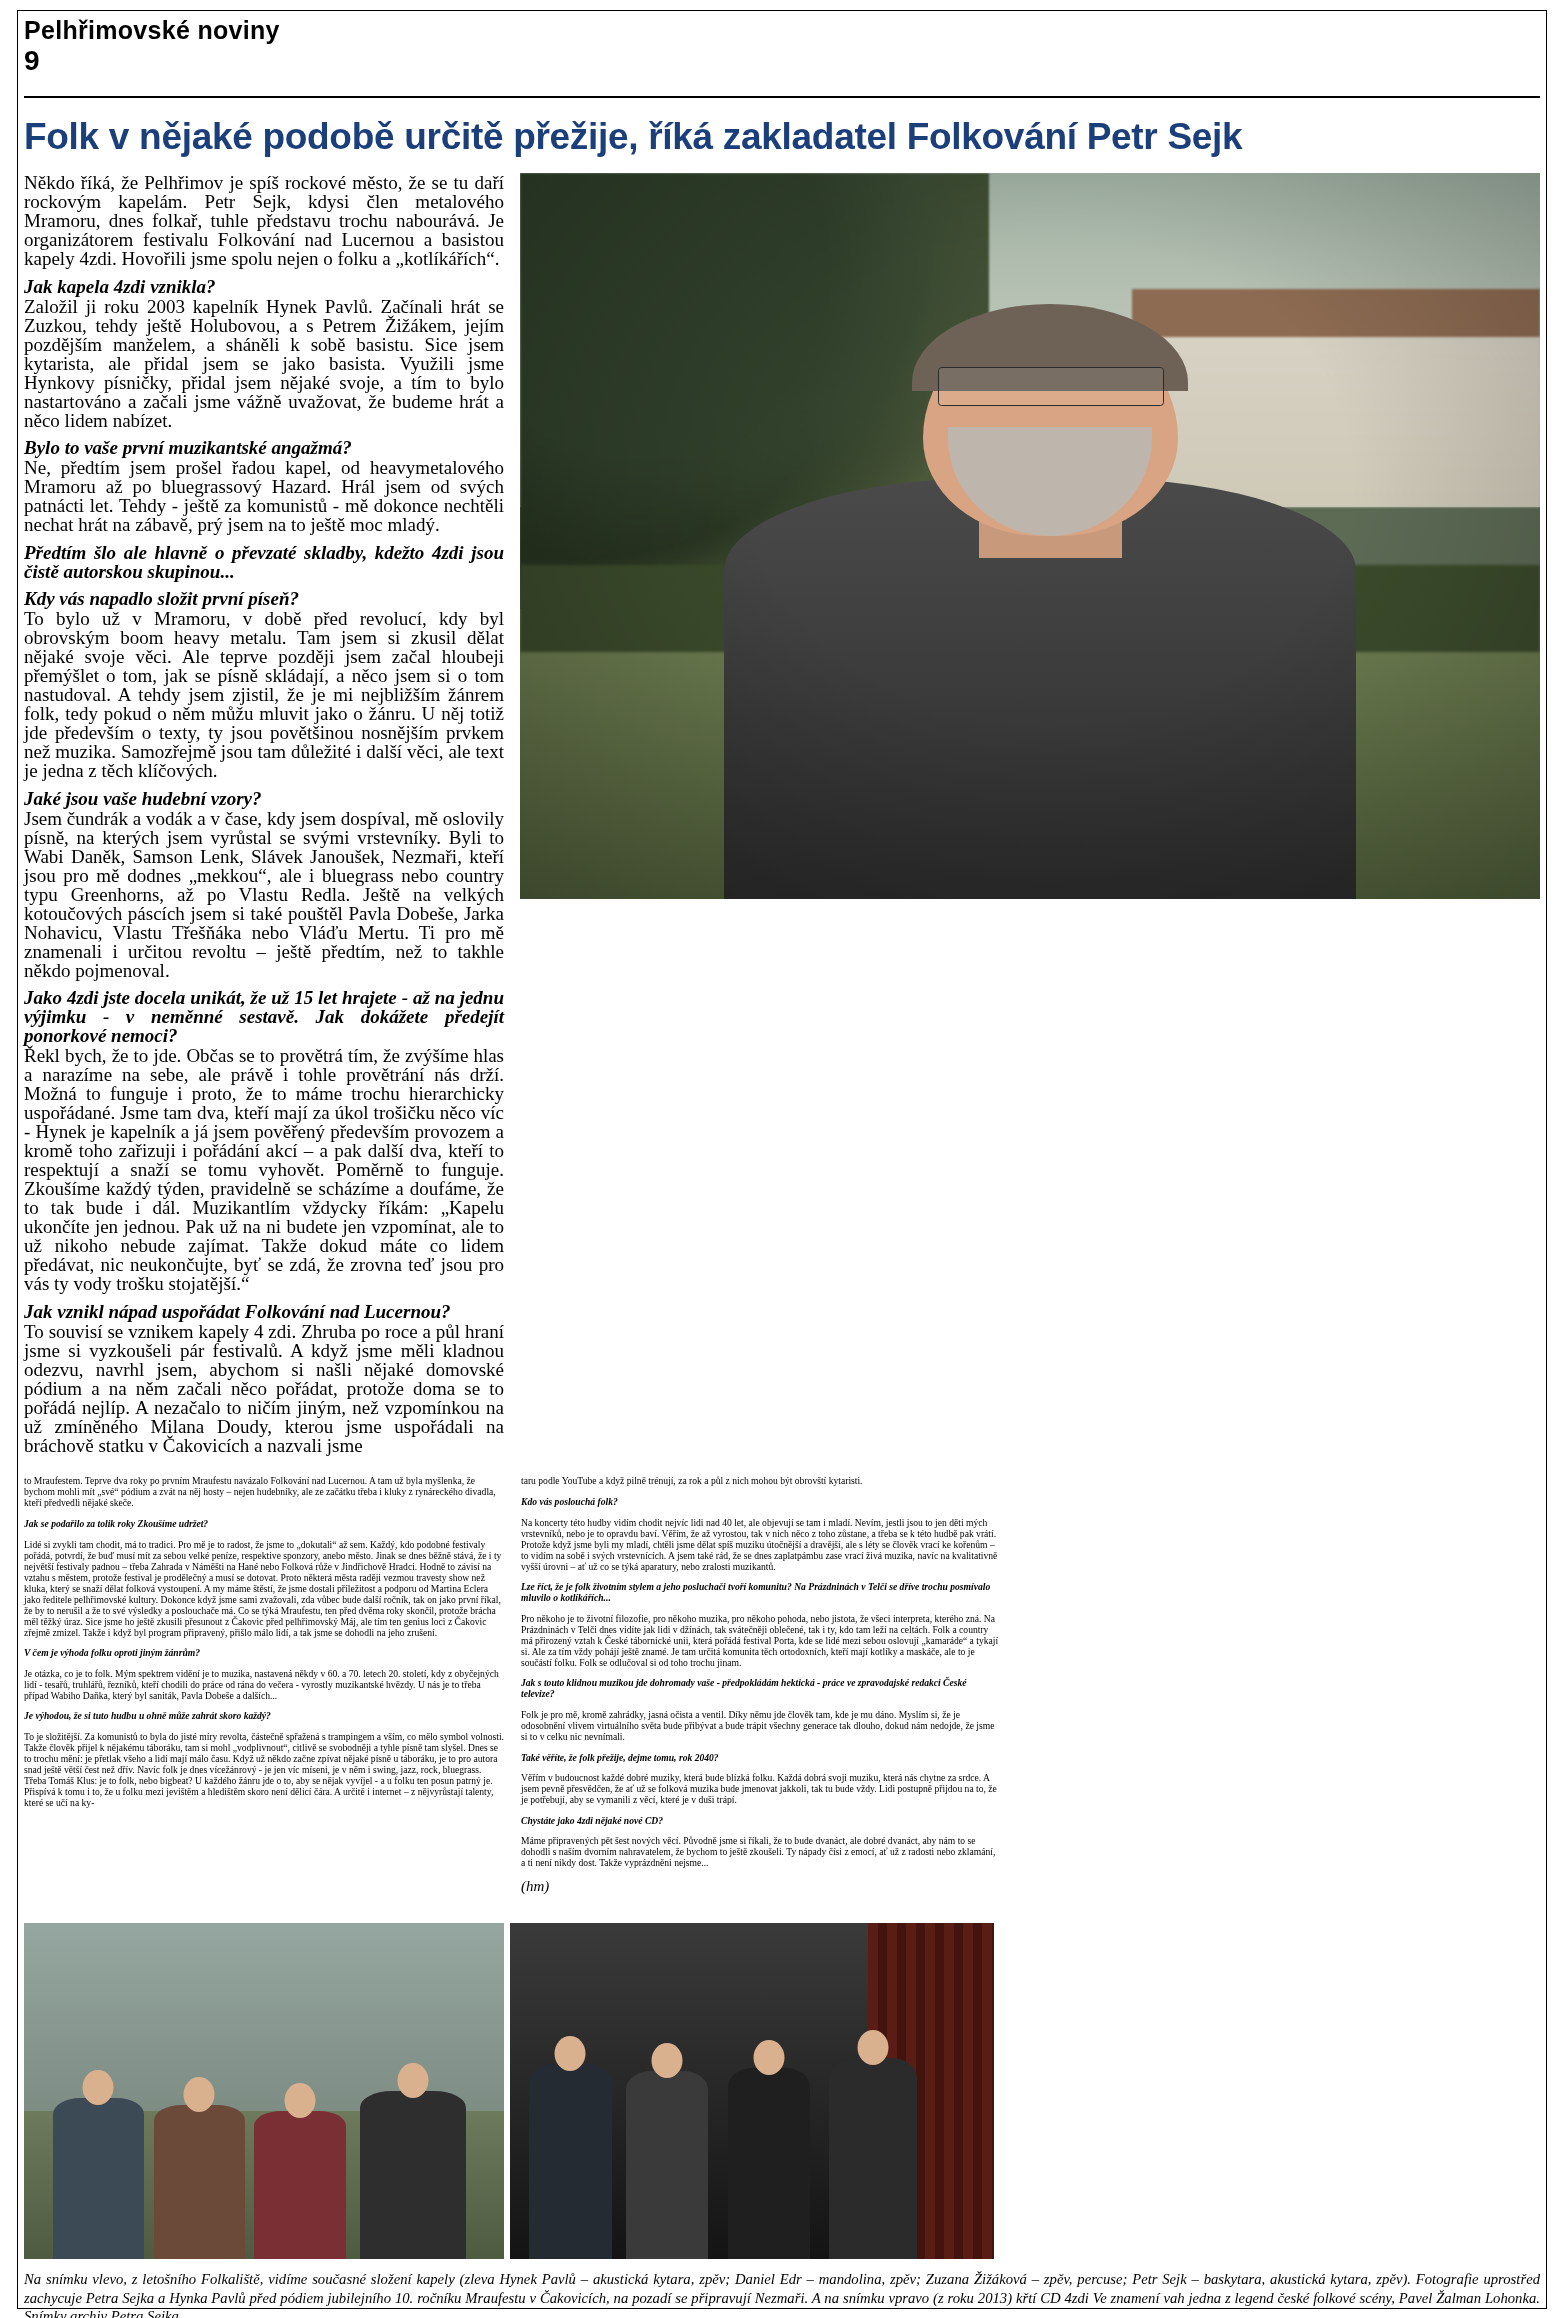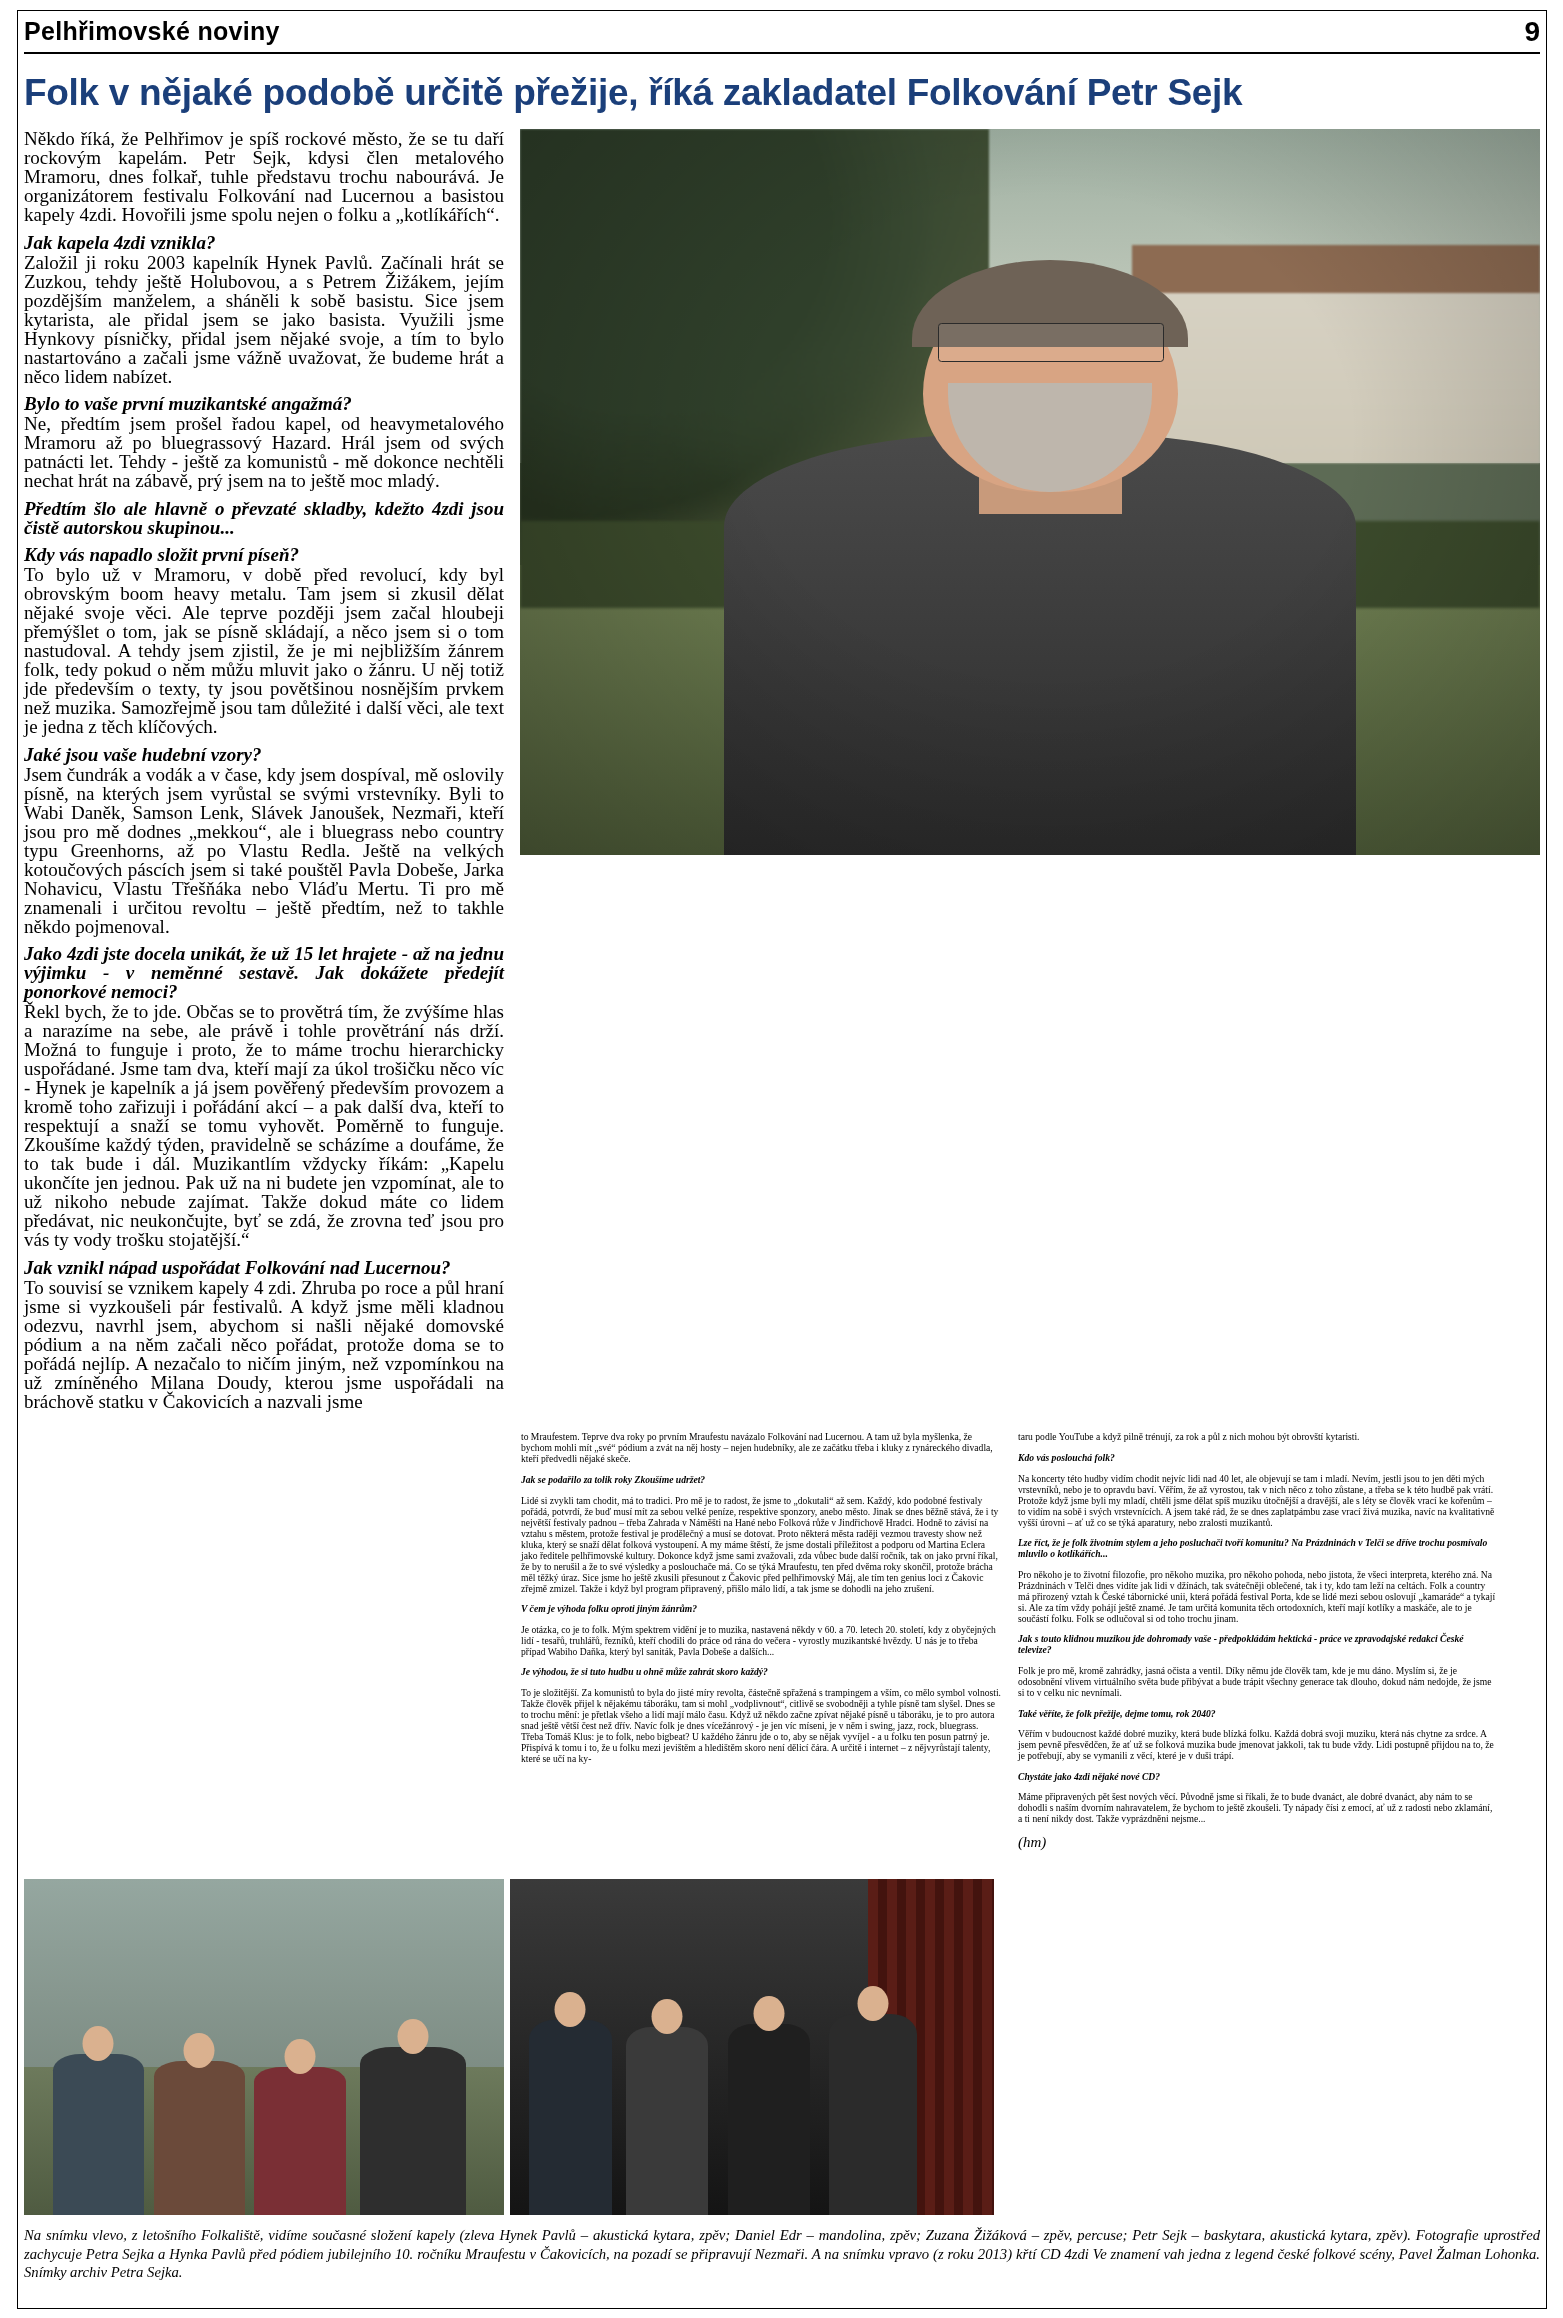--- a/index.html
+++ b/index.html
@@ -18,24 +18,25 @@
     width: 1564px;
     height: 2319px;
     box-sizing: border-box;
     padding: 15.6px 24px 0 24px;
     overflow: hidden;
   }
 
   
   .masthead {
     display: flex;
-    align-items: center;
+    align-items: flex-start;
     justify-content: space-between;
     border-bottom: 2.4px solid #000;
-    padding-bottom: 4px;
+    padding-bottom: 19px;
+    flex-direction: column;
   }
   .masthead-title {
     font-family: "Liberation Sans", sans-serif;
     font-weight: bold;
     font-size: 25px;
     letter-spacing: 0.3px;
   }
   .masthead-page {
     font-family: "Liberation Sans", sans-serif;
     font-weight: bold;
@@ -287,21 +288,21 @@
       <div class="ph person-body"></div>
       <div class="ph person-neck"></div>
       <div class="ph person-head"></div>
       <div class="ph beard"></div>
       <div class="ph person-hair"></div>
       <div class="ph glasses"></div>
       <div class="ph photo-shade"></div>
     </div>
   </div>
 
-  <div class="mid-cols" style="margin-left:497px;">
+  <div class="mid-cols" style="">
     <div class="col">
       <p>to Mraufestem. Teprve dva roky po prvním Mraufestu navázalo Folkování nad Lucernou. A tam už byla myšlenka, že bychom mohli mít „své“ pódium a zvát na něj hosty – nejen hudebníky, ale ze začátku třeba i kluky z rynáreckého divadla, kteří předvedli nějaké skeče.</p>
       <p class="q">Jak se podařilo za tolik roky Zkoušíme udržet?</p>
       <p>Lidé si zvykli tam chodit, má to tradici. Pro mě je to radost, že jsme to „dokutali“ až sem. Každý, kdo podobné festivaly pořádá, potvrdí, že buď musí mít za sebou velké peníze, respektive sponzory, anebo město. Jinak se dnes běžně stává, že i ty největší festivaly padnou – třeba Zahrada v Náměšti na Hané nebo Folková růže v Jindřichově Hradci. Hodně to závisí na vztahu s městem, protože festival je prodělečný a musí se dotovat. Proto některá města raději vezmou travesty show než kluka, který se snaží dělat folková vystoupení. A my máme štěstí, že jsme dostali příležitost a podporu od Martina Eclera jako ředitele pelhřimovské kultury. Dokonce když jsme sami zvažovali, zda vůbec bude další ročník, tak on jako první říkal, že by to nerušil a že to své výsledky a poslouchače má. Co se týká Mraufestu, ten před dvěma roky skončil, protože brácha měl těžký úraz. Sice jsme ho ještě zkusili přesunout z Čakovic před pelhřimovský Máj, ale tím ten genius loci z Čakovic zřejmě zmizel. Takže i když byl program připravený, přišlo málo lidí, a tak jsme se dohodli na jeho zrušení.</p>
       <p class="q">V čem je výhoda folku oproti jiným žánrům?</p>
       <p>Je otázka, co je to folk. Mým spektrem vidění je to muzika, nastavená někdy v 60. a 70. letech 20. století, kdy z obyčejných lidí - tesařů, truhlářů, řezníků, kteří chodili do práce od rána do večera - vyrostly muzikantské hvězdy. U nás je to třeba případ Wabiho Daňka, který byl saniták, Pavla Dobeše a dalších...</p>
       <p class="q">Je výhodou, že si tuto hudbu u ohně může zahrát skoro každý?</p>
       <p>To je složitější. Za komunistů to byla do jisté míry revolta, částečně spřažená s trampingem a vším, co mělo symbol volnosti. Takže člověk přijel k nějakému táboráku, tam si mohl „vodplivnout“, citlivě se svobodněji a tyhle písně tam slyšel. Dnes se to trochu mění: je přetlak všeho a lidí mají málo času. Když už někdo začne zpívat nějaké písně u táboráku, je to pro autora snad ještě větší čest než dřív. Navíc folk je dnes vícežánrový - je jen víc míseni, je v něm i swing, jazz, rock, bluegrass. Třeba Tomáš Klus: je to folk, nebo bigbeat? U každého žánru jde o to, aby se nějak vyvíjel - a u folku ten posun patrný je. Přispívá k tomu i to, že u folku mezi jevištěm a hledištěm skoro není dělicí čára. A určitě i internet – z nějvyrůstají talenty, které se učí na ky-</p>
     </div>
 

